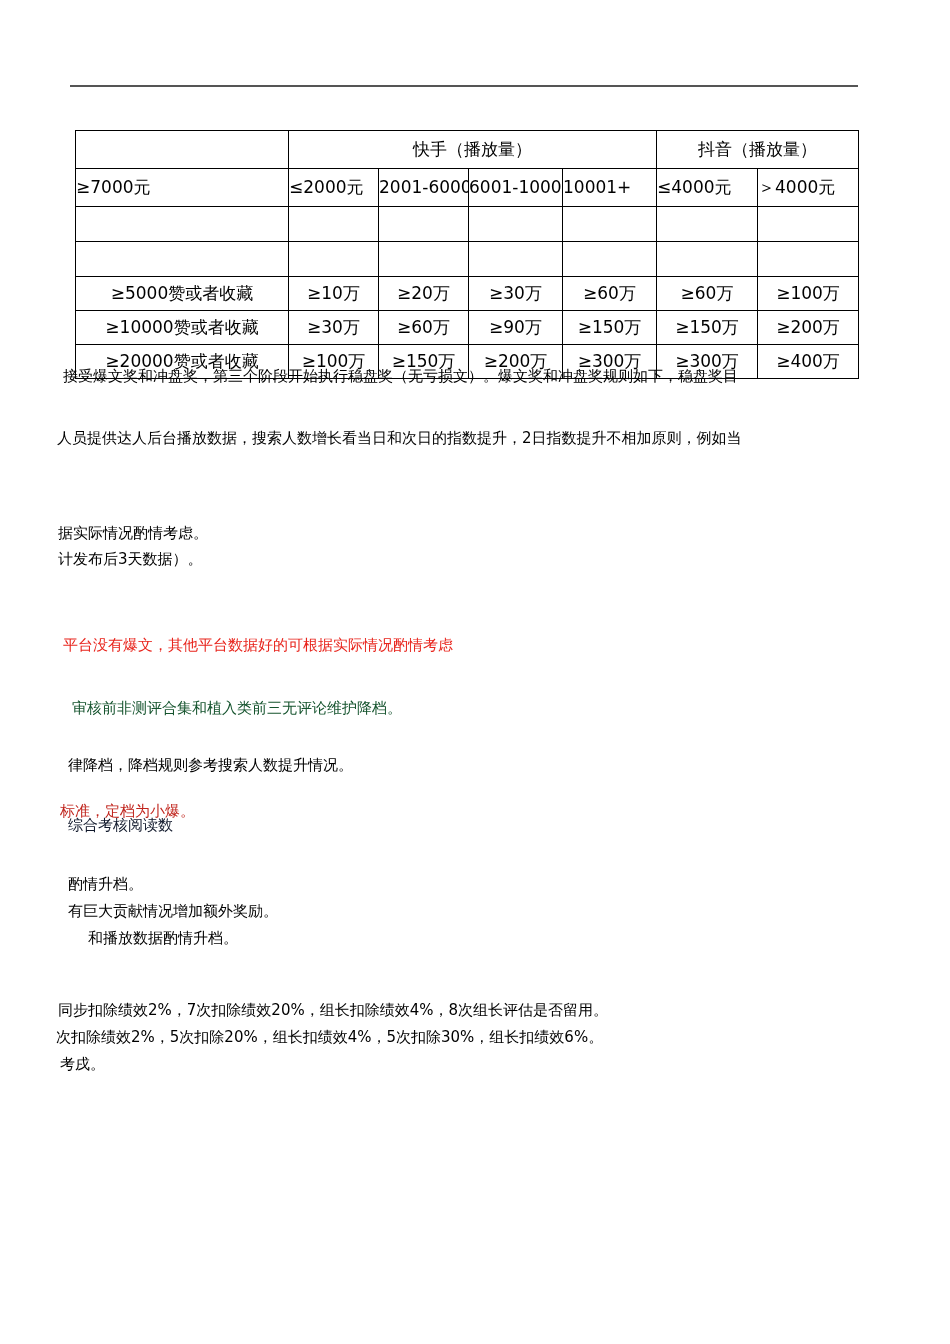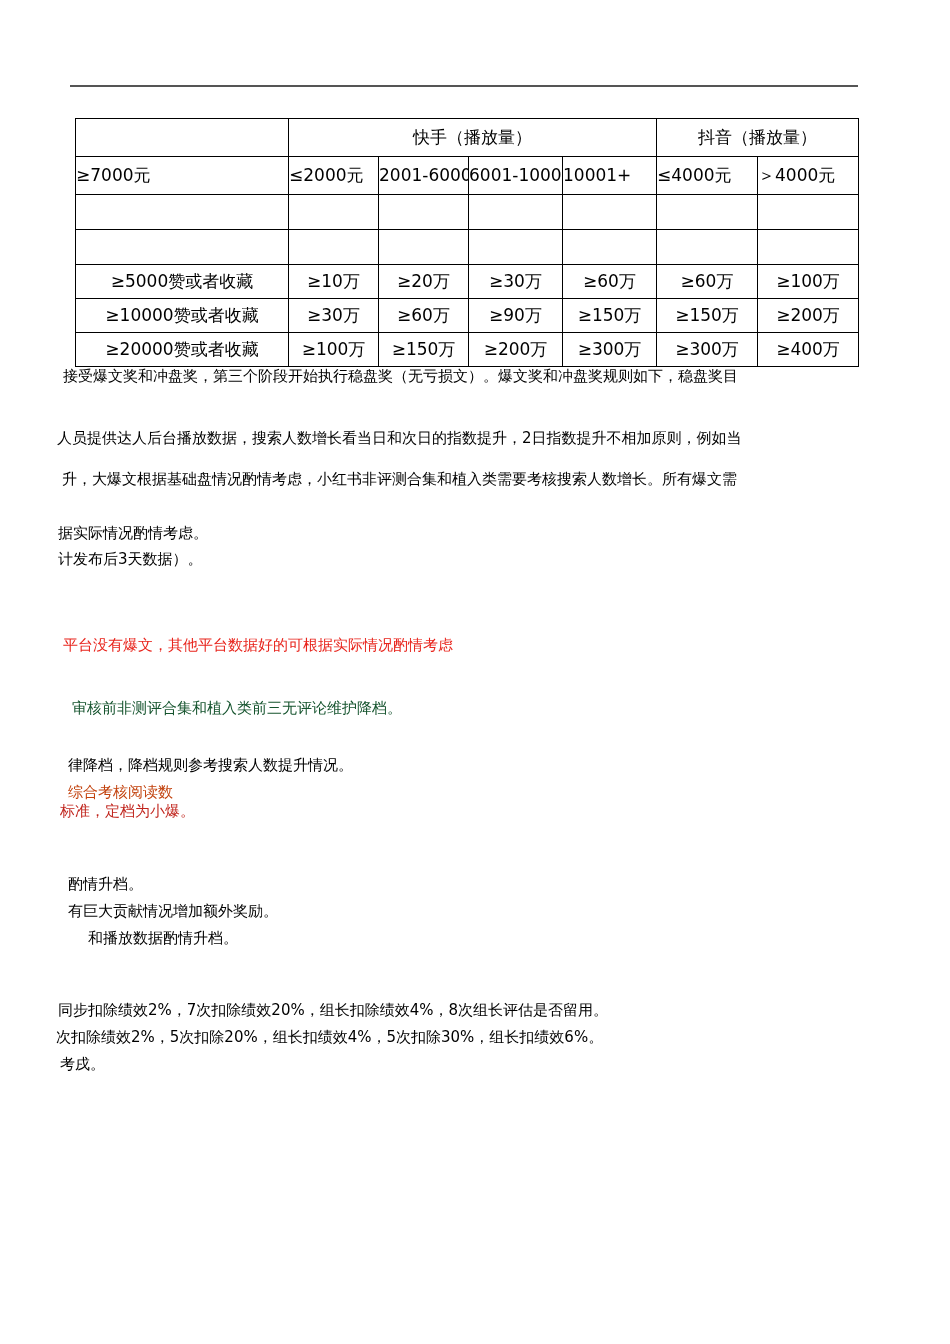--- a/index.html
+++ b/index.html
@@ -30,21 +30,21 @@
     left: 190px;
     top: 85px;
     width: 788px;
     height: 0;
     border-top: 2px solid #555555;
   }
 
   table.payout-table {
     position: absolute;
     left: 195px;
-    top: 118px;
+    top: 130px;
     border-collapse: collapse;
     table-layout: fixed;
     width: 783px;
     font-size: 17px;
     color: #000;
   }
   table.payout-table td {
     border: 1.6px solid #000000;
     text-align: center;
     vertical-align: middle;
@@ -183,30 +183,29 @@
         <td>≥300万</td>
         <td>≥400万</td>
       </tr>
     </tbody>
   </table>
 
   <div class="para" style="left: 183px; top: 363px; color: rgb(0, 0, 0);">接受爆文奖和冲盘奖，第三个阶段开始执行稳盘奖（无亏损文）。爆文奖和冲盘奖规则如下，稳盘奖目</div>
 
   <div class="para" style="left: 177px; top: 425px; color: rgb(0, 0, 0);">人员提供达人后台播放数据，搜索人数增长看当日和次日的指数提升，2日指数提升不相加原则，例如当</div>
 
-  <div class="para" style="left: 182px; top: 466px; color: rgb(0, 0, 0);">升，大爆文根据基础盘情况酌情考虑，小红书非评测合集和植入类需要考核搜索人数增长。所有爆文需</div>
   <div class="para" style="left: 178px; top: 520px; color: rgb(0, 0, 0);">据实际情况酌情考虑。</div>
   <div class="para" style="left: 178px; top: 546px; color: rgb(0, 0, 0);">计发布后3天数据）。</div>
 
   <div class="para red" style="left: 183px; top: 632px; color: rgb(232, 36, 28);">平台没有爆文，其他平台数据好的可根据实际情况酌情考虑</div>
 
   <div class="para" style="left: 192px; top: 695px; color: #14532d;">审核前非测评合集和植入类前三无评论维护降档。</div>
 
   <div class="para" style="left: 188px; top: 752px; color: rgb(0, 0, 0);">律降档，降档规则参考搜索人数提升情况。</div>
-  <div class="para" style="left: 188px; top: 779px; color: #c2410c;">综合考核阅读数</div>
+  <div class="para" style="left: 188px; top: 812px; color: #0f172a;">综合考核阅读数</div>
 
   <div class="para darkred" style="left: 180px; top: 798px; color: rgb(192, 36, 28);">标准，定档为小爆。</div>
 
   <div class="para" style="left: 188px; top: 871px; color: rgb(0, 0, 0);">酌情升档。</div>
   <div class="para" style="left: 188px; top: 898px; color: rgb(0, 0, 0);">有巨大贡献情况增加额外奖励。</div>
   <div class="para" style="left: 188px; top: 925px; color: rgb(0, 0, 0); margin-left: 20px;">和播放数据酌情升档。</div>
 
   <div class="para" style="left: 178px; top: 997px; color: rgb(0, 0, 0);">同步扣除绩效2%，7次扣除绩效20%，组长扣除绩效4%，8次组长评估是否留用。</div>
   <div class="para" style="left: 176px; top: 1024px; color: rgb(0, 0, 0);">次扣除绩效2%，5次扣除20%，组长扣绩效4%，5次扣除30%，组长扣绩效6%。</div>
   <div class="para" style="left: 180px; top: 1051px; color: rgb(0, 0, 0);">考戌。</div>

